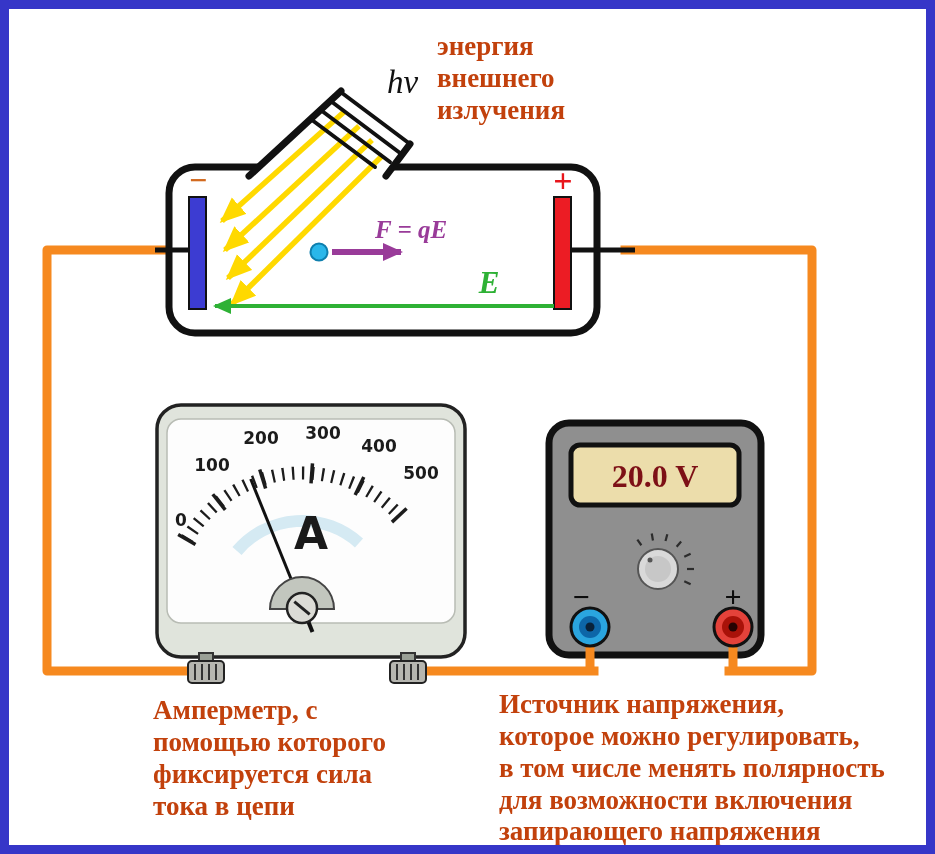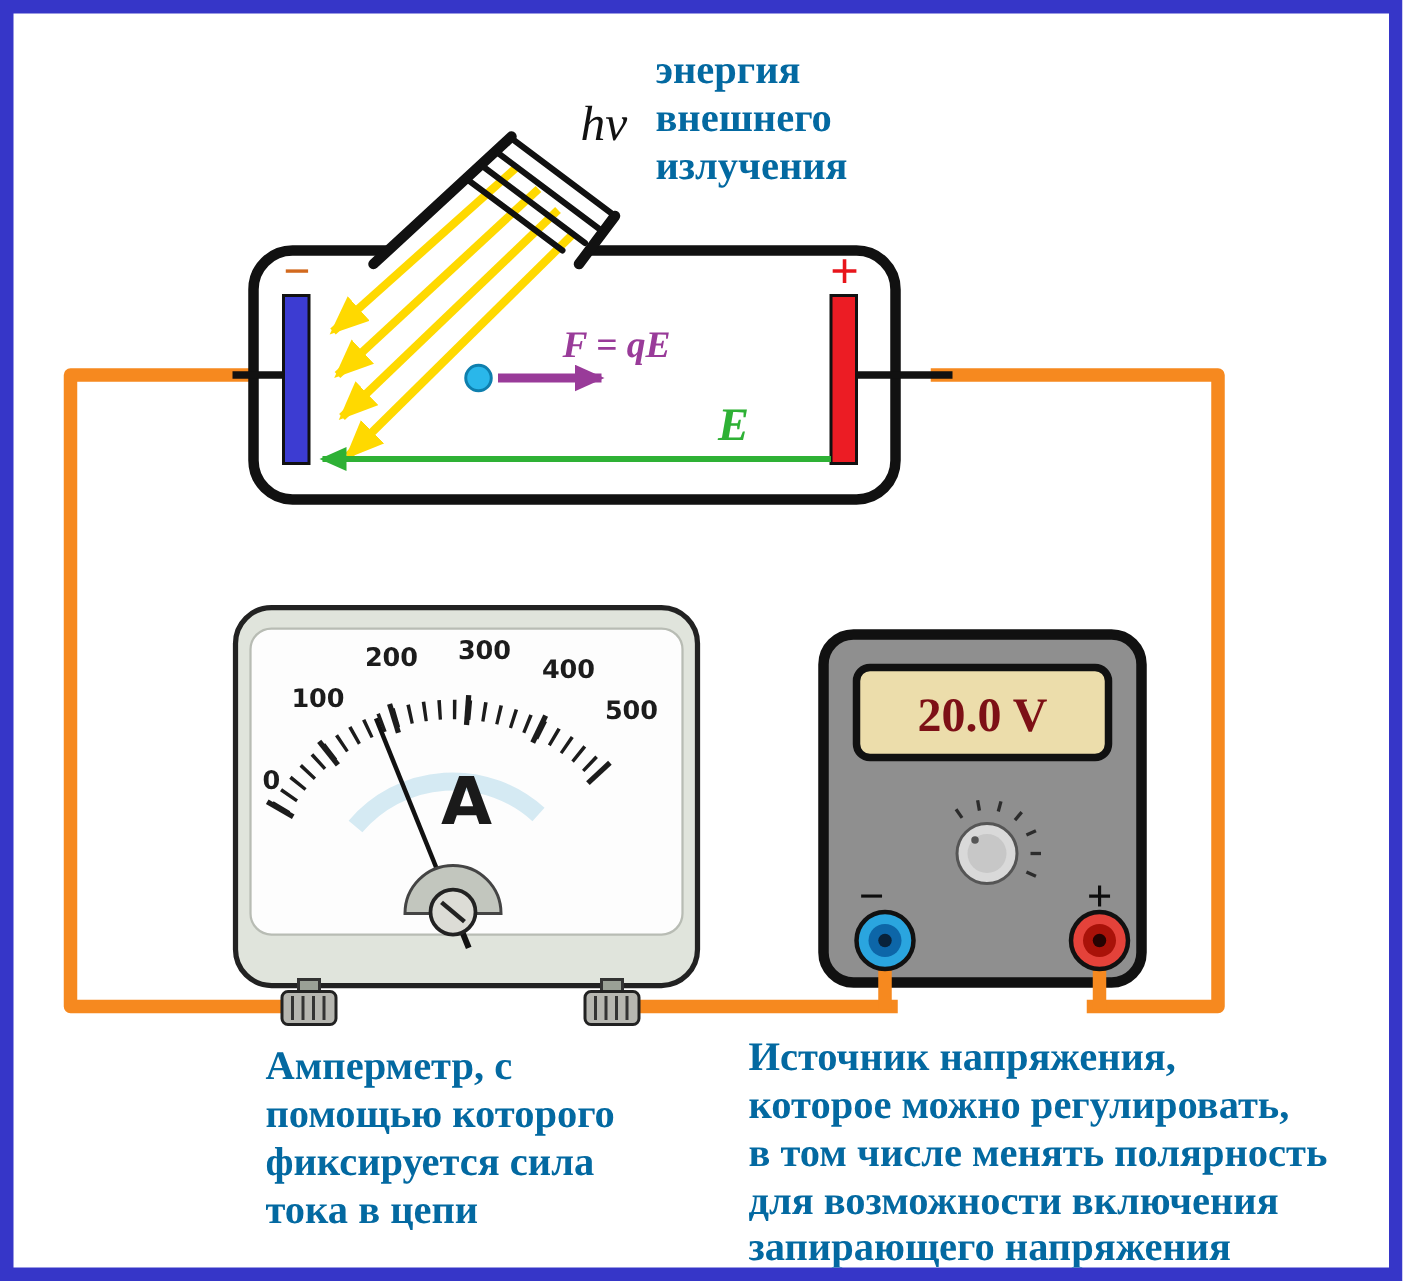--- a/index.html
+++ b/index.html
@@ -8,28 +8,28 @@
     width:935px;height:854px;
     box-sizing:border-box;
     border:9px solid #3636c8;
     background:#ffffff;
     overflow:hidden;
     font-family:"Liberation Serif", serif;
   }
   svg{position:absolute;left:0;top:0;}
   .caption{
     position:absolute;
-    color:#0369a1;
+    color:#c2410c;
     font-weight:700;
     font-family:"Liberation Serif", serif;
     white-space:pre-line;
     line-height:1.18;
   }
   .caption.top{left:428px;top:22px;font-size:27px;}
-  .caption.amp{left:168px;top:686px;font-size:27px;width:310px;}
+  .caption.amp{left:144px;top:686px;font-size:27px;width:310px;}
   .caption.src{left:490px;top:680px;font-size:27px;width:438px;}
 </style>
 </head>
 <body>
 
 <div class="frame">
 
 <svg width="935" height="854" viewBox="0 0 935 854">
   <defs>
     <marker id="ah-yellow" markerUnits="userSpaceOnUse" markerWidth="30" markerHeight="24" refX="23" refY="11" orient="auto">

